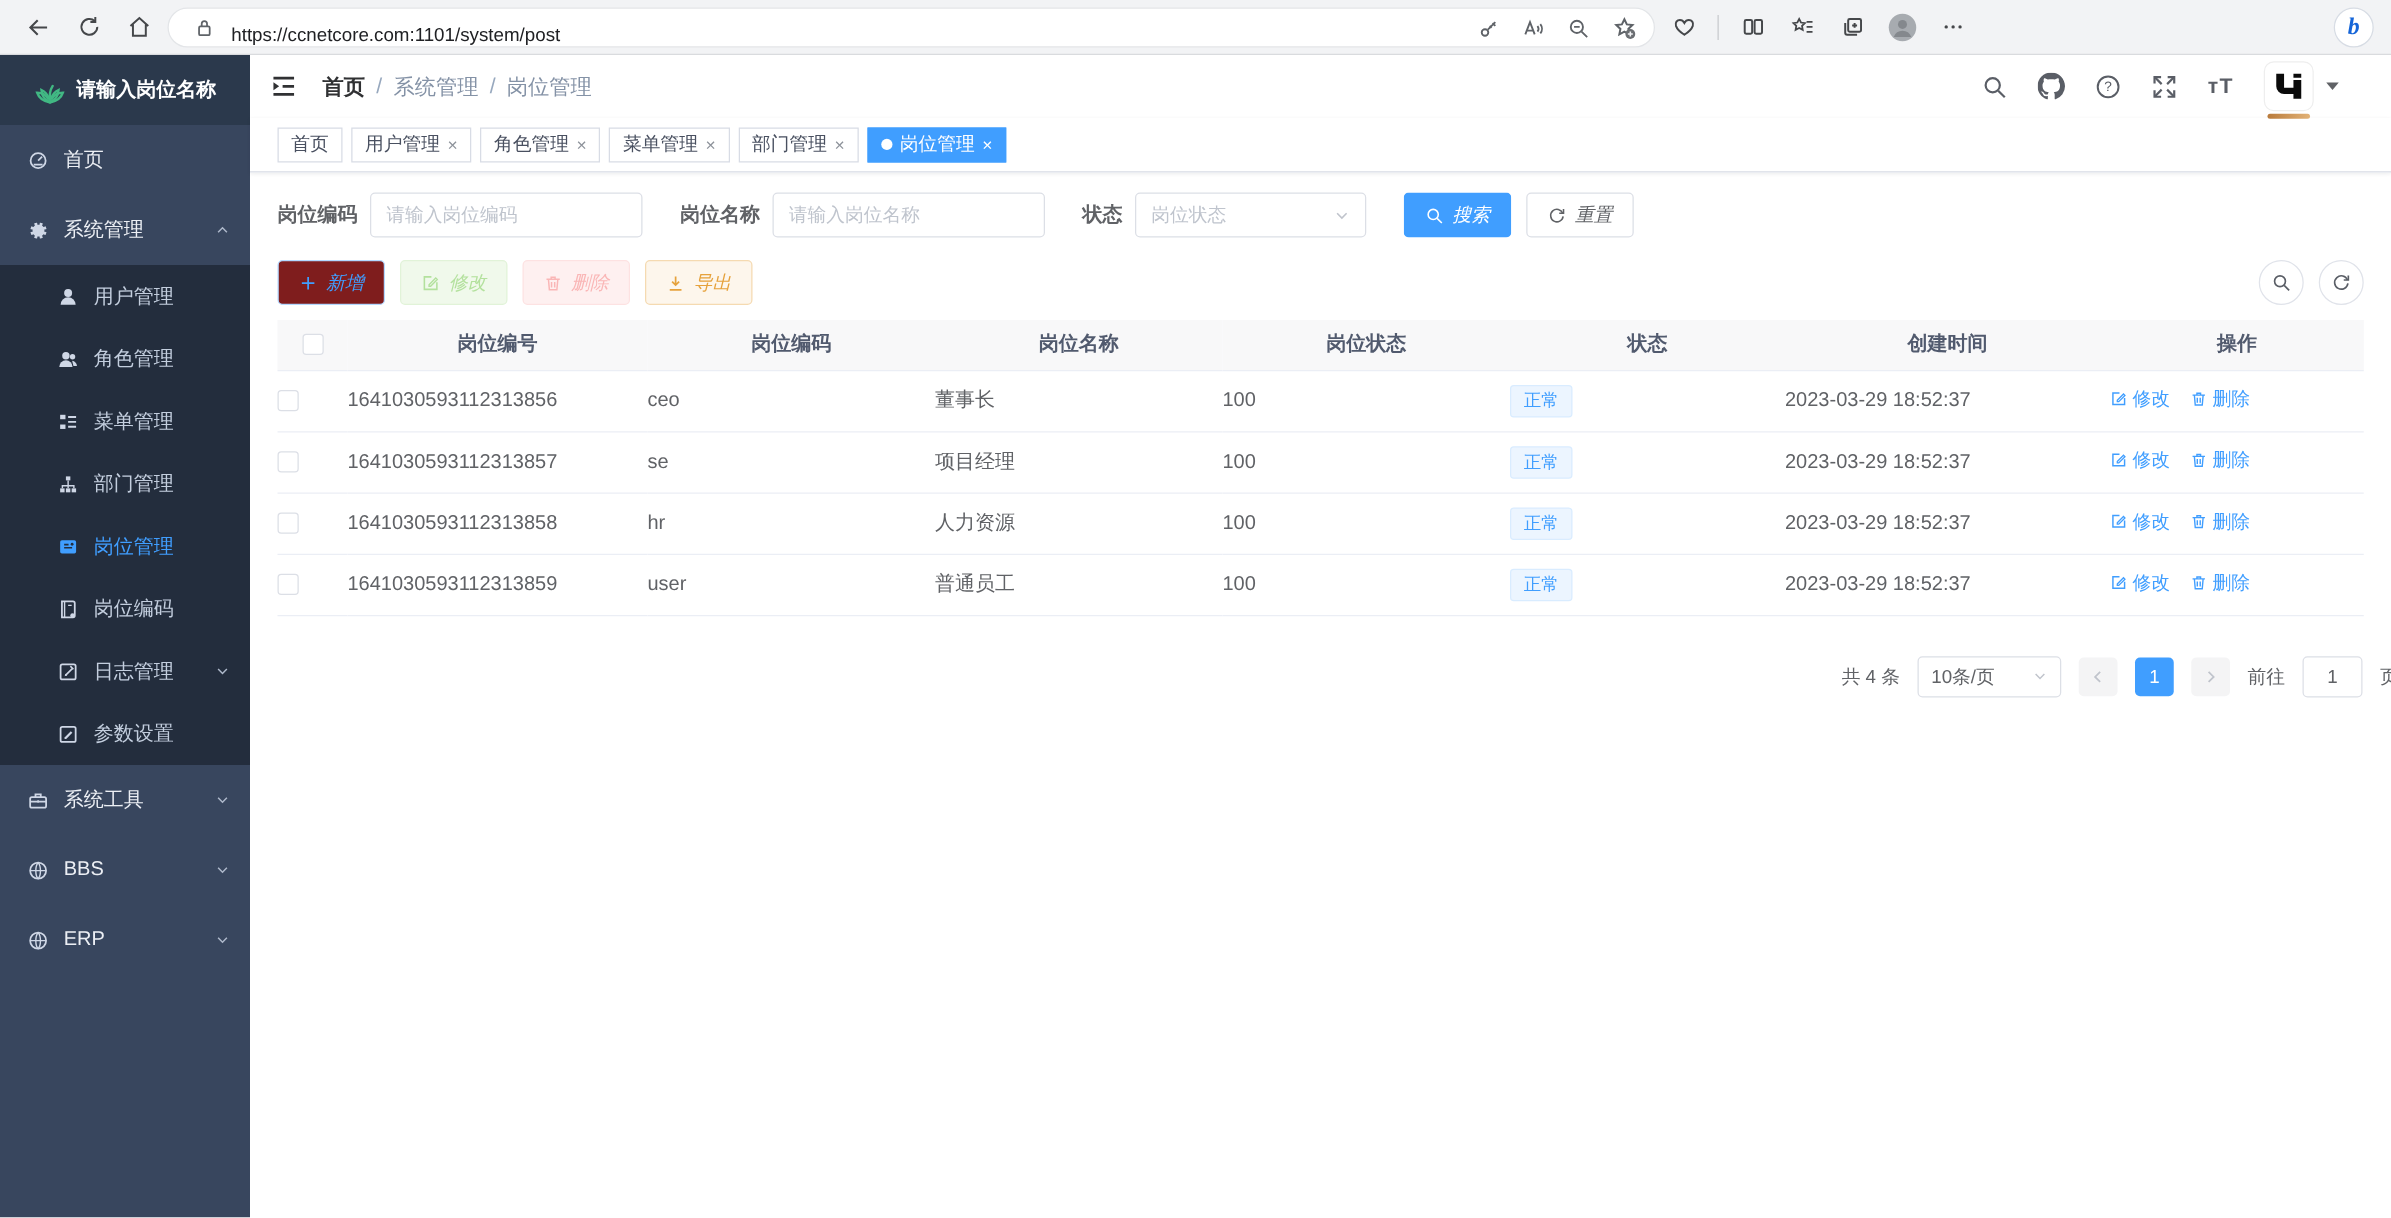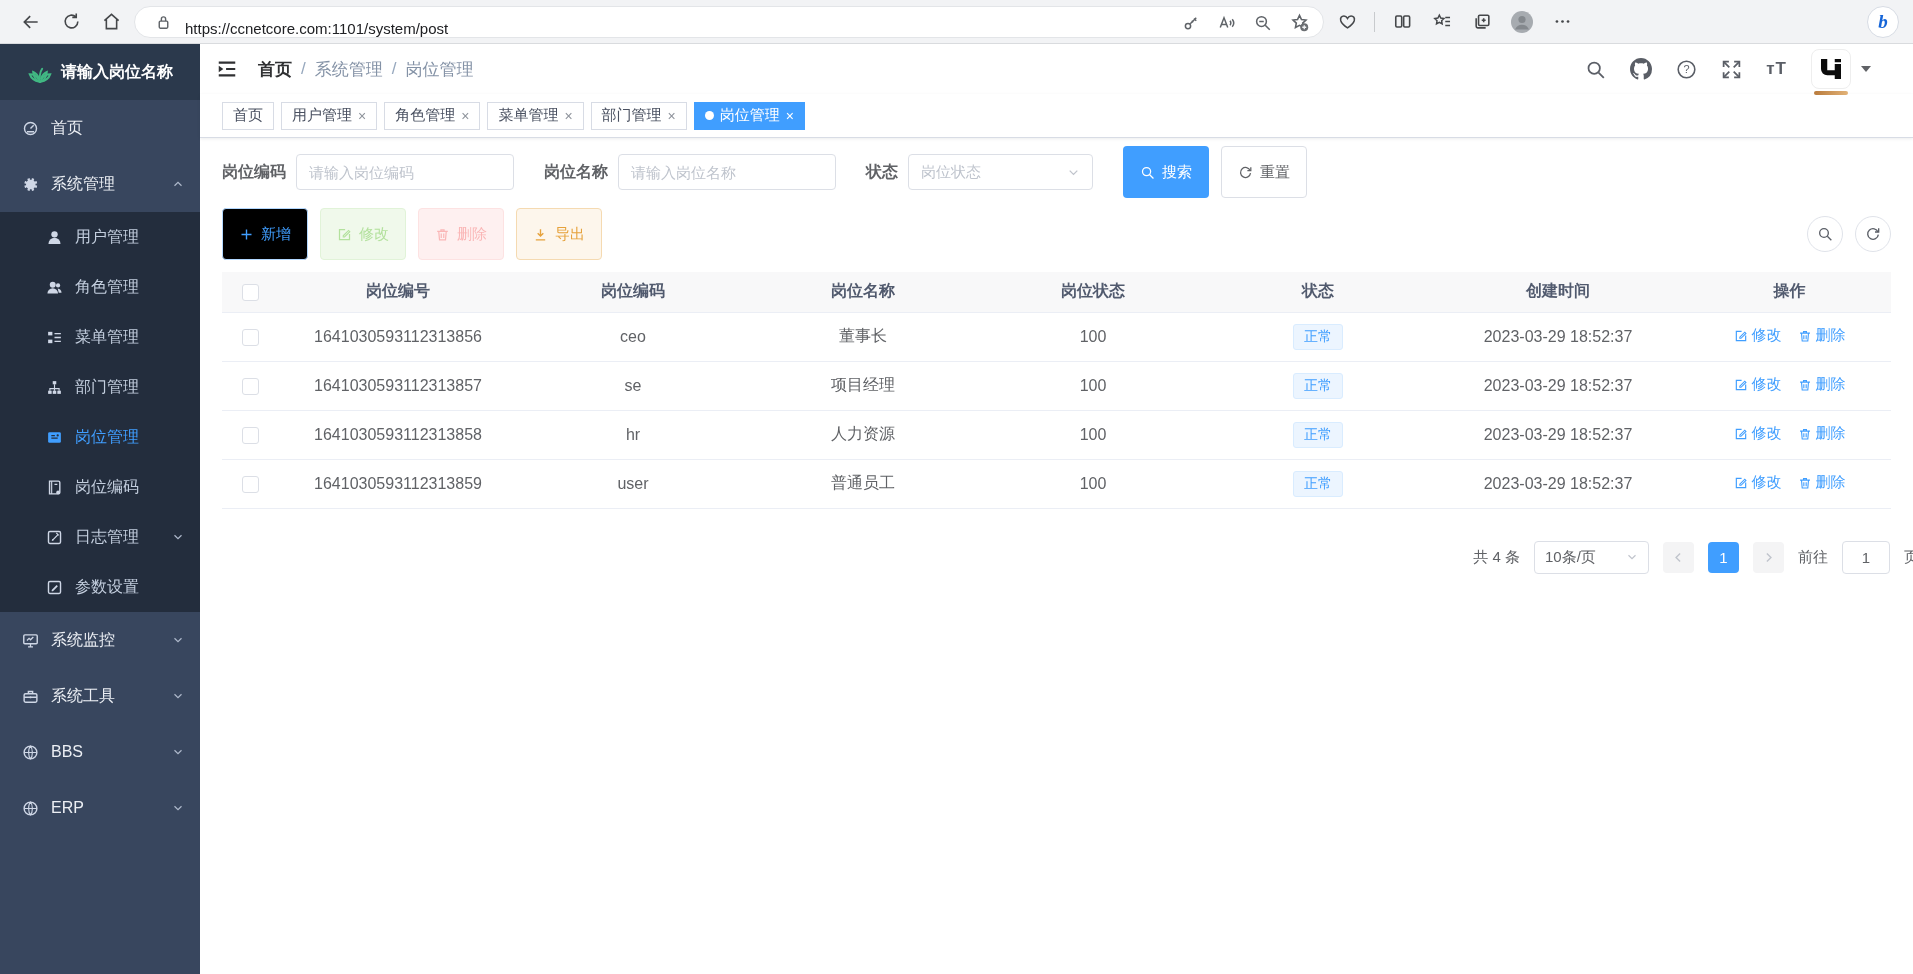--- a/index.html
+++ b/index.html
@@ -72,39 +72,39 @@
   .filters { display:flex; align-items:center; height:36px; margin-bottom:18px; }
   .flabel { font-size:16px; font-weight:bold; color:#606266; margin-right:10px; white-space:nowrap; }
   .finput { width:218px; height:36px; border:1px solid #dcdfe6; border-radius:4px; padding:0 12px;
     font-size:15px; color:#606266; background:#fff; outline:none;
     font-family:"Liberation Sans","DejaVu Sans",sans-serif; }
   .finput::placeholder { color:#bfc4cd; }
   .fgap { width:30px; }
   .fselect { width:185px; height:36px; border:1px solid #dcdfe6; border-radius:4px; padding:0 12px;
     font-size:15px; color:#bfc4cd; display:flex; align-items:center; justify-content:space-between; background:#fff; }
   .fselect .ic { width:13px; height:13px; color:#c0c4cc; }
-  .btn { height:52px; border-radius:4px; display:inline-flex; align-items:center; gap:7px;
-    padding:0 16px; font-size:15px; cursor:pointer; border:1px solid transparent; white-space:nowrap; }
+  .btn { height:36px; border-radius:4px; display:inline-flex; align-items:center; gap:7px;
+    padding:0 16px; font-size:15px; cursor:pointer; border:1px solid transparent; white-space:nowrap;font-style:italic; }
   .btn .ic { width:15px; height:15px; }
   .btn-search { background:#409eff; color:#fff; margin-left:30px; }
   .btn-reset { background:#fff; border-color:#dcdfe6; color:#606266; margin-left:12px; }
   .toolbar { display:flex; align-items:center; margin-bottom:12px; }
-  .btn-add  { background:#000000; border-color:#b3d8ff; color:#409eff; }
+  .btn-add  { background:#7f1d1d; border-color:#b3d8ff; color:#409eff; }
   .btn-edit { background:#f0f9eb; border-color:#e1f3d8; color:#b3e19d; margin-left:12px; }
   .btn-del  { background:#fef0f0; border-color:#fde2e2; color:#fab6b6; margin-left:12px; }
   .btn-exp  { background:#fdf6ec; border-color:#f5dab1; color:#e6a23c; margin-left:12px; }
   .toolcircles { margin-left:auto; display:flex; gap:12px; }
   .circlebtn { width:36px; height:36px; border-radius:50%; border:1px solid #e0e3ea; background:#fff;
     display:flex; align-items:center; justify-content:center; color:#5a5e66; cursor:pointer; }
   .circlebtn .ic { width:16px; height:16px; }
 
   table { width:100%; border-collapse:collapse; table-layout:fixed; }
   thead th { background:#f8f8f9; height:40px; font-size:16px; color:#515a6e; font-weight:bold;
     text-align:center; border-bottom:1px solid #ebeef5; }
-  tbody td { height:49px; font-size:16px; color:#606266; text-align:center; border-bottom:1px solid #ebeef5; }
+  tbody td { height:49px; font-size:16px; color:#606266; text-align:left; border-bottom:1px solid #ebeef5; }
   .cb { width:17px; height:17px; border:1px solid #dcdfe6; border-radius:3px; background:#fff;
     display:inline-block; vertical-align:middle; cursor:pointer; }
   .tag { display:inline-block; padding:3px 10px; font-size:14px; color:#409eff;
     background:#ecf5ff; border:1px solid #d9ecff; border-radius:3px; }
   .rowact { display:inline-flex; align-items:center; gap:16px; }
   .lnk { color:#409eff; font-size:15px; display:inline-flex; align-items:center; gap:4px; cursor:pointer; }
   .lnk .ic { width:14px; height:14px; }
 
   .pager { display:flex; align-items:center; justify-content:flex-end; margin-top:32px; margin-right:-28px;
     font-size:15px; color:#606266; gap:14px; }
@@ -452,29 +452,20 @@
         <svg class="s-caret">
             <use href="#chev-down"></use>
           </svg>
       </div>
       <div class="s-item">
         <svg class="ic">
             <use href="#s-param"></use>
           </svg>
         <span>参数设置</span>
       </div>
-    </div>
-    <div class="s-item">
-      <svg class="ic">
-          <use href="#s-monitor"></use>
-        </svg>
-      <span>系统监控</span>
-      <svg class="s-caret">
-          <use href="#chev-down"></use>
-        </svg>
     </div>
     <div class="s-item">
       <svg class="ic">
           <use href="#s-tool"></use>
         </svg>
       <span>系统工具</span>
       <svg class="s-caret">
           <use href="#chev-down"></use>
         </svg>
     </div>

